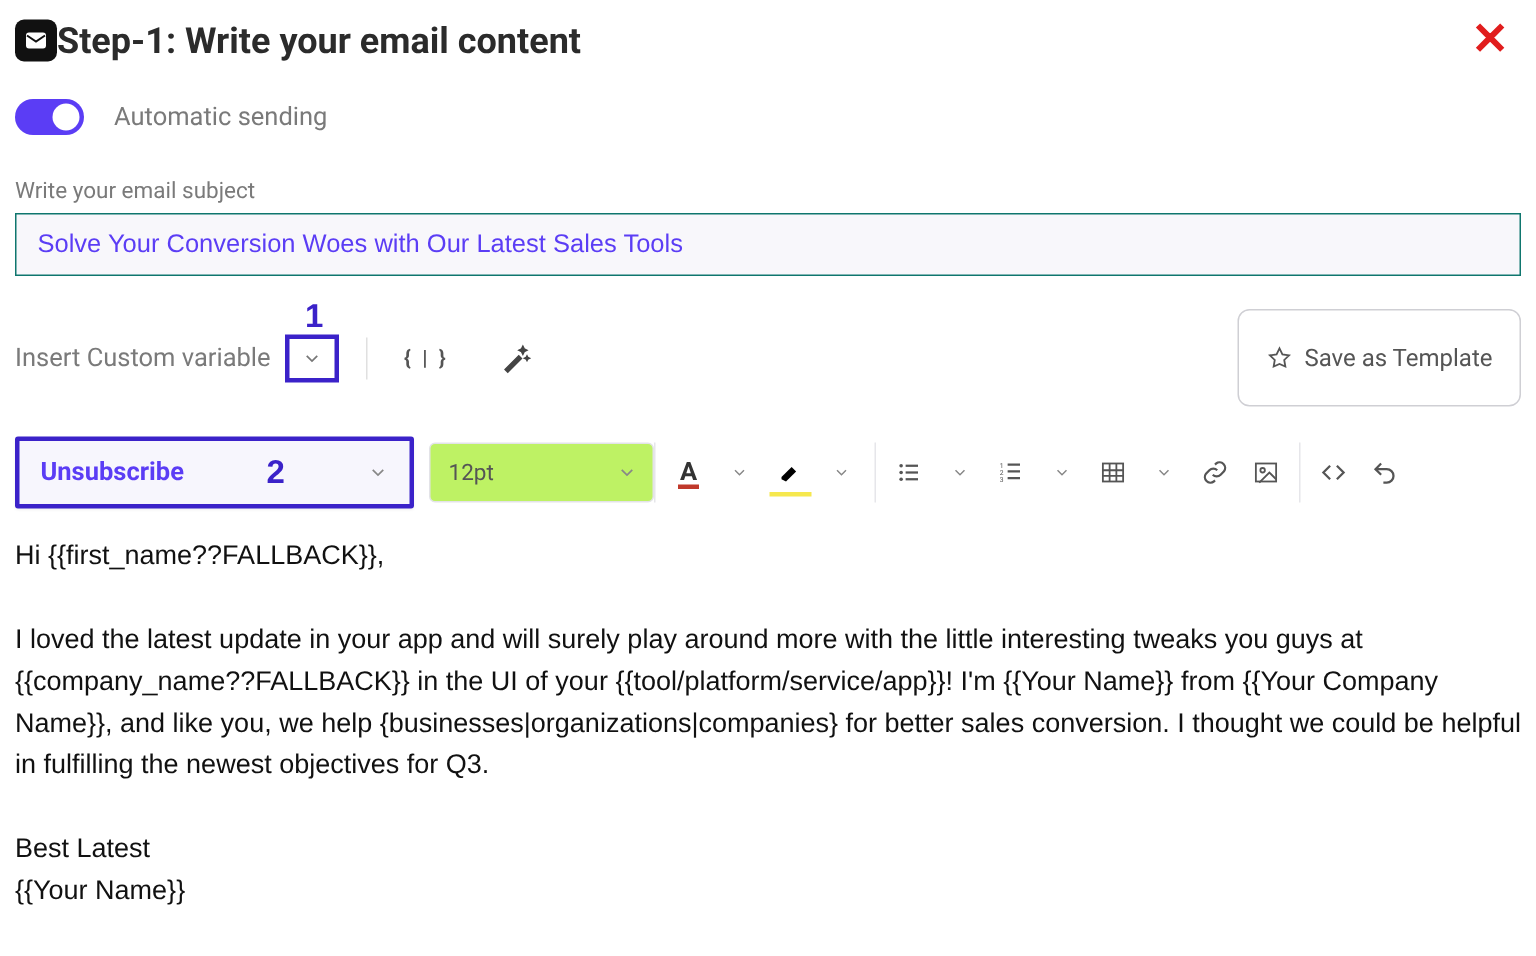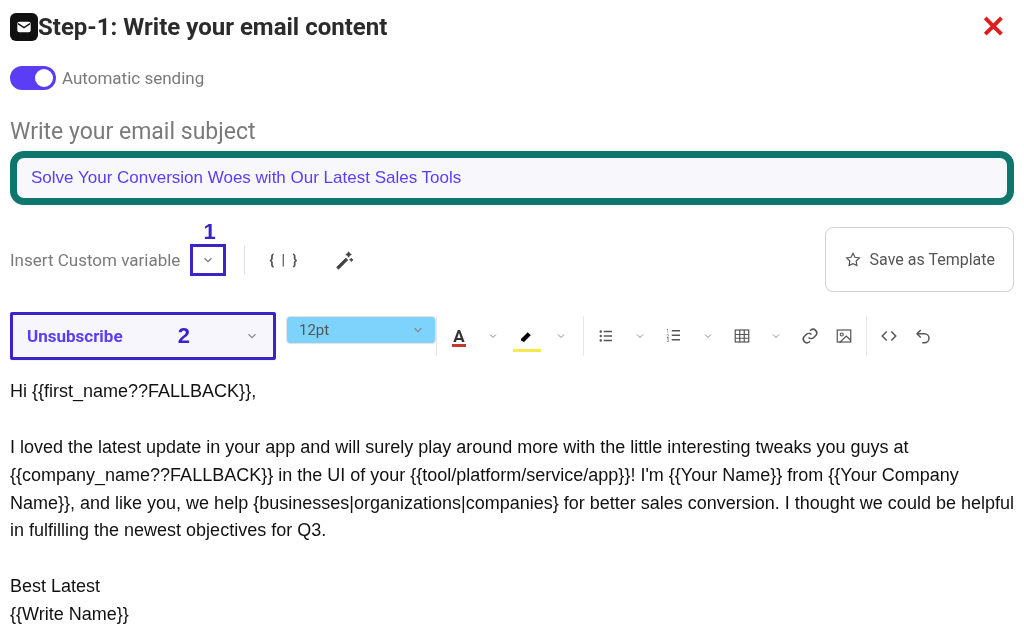--- a/index.html
+++ b/index.html
@@ -31,45 +31,45 @@
   }
   .close-x {
     font-size: 30px;
     font-weight: 600;
     color: #e11d1d;
     cursor: pointer;
     line-height: 1;
     padding-right: 8px;
   }
   .toggle-row {
-    display: flex; align-items: center; gap: 6px;
+    display: flex; align-items: center; gap: 20px;
     margin-bottom: 28px;
   }
   .switch {
     width: 46px; height: 24px;
     background: #5b3df5;
     border-radius: 24px;
     position: relative;
     cursor: pointer;
   }
   .switch .knob {
     position: absolute; top: 3px; right: 3px;
     width: 18px; height: 18px;
     background: #fff;
     border-radius: 50%;
   }
   .toggle-label { color: #7a7a7a; font-size: 17px; }
   .subject-label {
-    color: #7a7a7a; font-size: 23px;
+    color: #7a7a7a; font-size: 15px;
     margin-bottom: 6px;
   }
   .subject-input {
     width: 100%;
-    border: 7px solid #0f766e;
-    border-radius: 14px;
+    border: 1px solid #0f766e;
+    border-radius: 0;
     padding: 10px 14px;
     font-size: 17px;
     color: #5b3df5;
     background: #f8f7fb;
   }
   .var-row {
     display: flex; align-items: center;
     margin-top: 22px;
     gap: 4px;
   }
@@ -113,27 +113,27 @@
   .save-tpl svg { width:18px; height:18px; stroke:#555; fill:none;}
 
   .toolbar-wrap {
     display:flex; align-items:stretch;
     margin-top: 24px;
     gap: 0;
   }
   .tb-dd {
     border: 1px solid #e3e3e8;
     border-radius: 4px;
-    height: 28px;
+    height: 40px;
     display:flex; align-items:center;
     padding: 0 10px 0 12px;
     font-size: 15px; color:#555;
     cursor:pointer;
     gap: 24px;
-    background:#7dd3fc;
+    background:#bef264;
     min-width: 120px;
     justify-content: space-between;
   }
   .tb-dd svg.chev { width:14px; height:14px; stroke:#888;}
   .unsubscribe-dd {
     border: 3px solid #3b22c9;
     border-radius: 2px;
     height: 48px;
     width: 266px;
     padding: 0 14px;
@@ -357,19 +357,19 @@
   </div>
 </div>
 
 
 <div class="editor">
   <div>Hi {{first_name??FALLBACK}},</div>
   <br>
   <div>I loved the latest update in your app and will surely play around more with the little interesting tweaks you guys at {{company_name??FALLBACK}} in the UI of your {{tool/platform/service/app}}! I'm {{Your Name}} from {{Your Company Name}}, and like you, we help {businesses|organizations|companies} for better sales conversion. I thought we could be helpful in fulfilling the newest objectives for Q3.</div>
   <br>
   <div>Best Latest</div>
-  <div>{{Write Name}}</div>
+  <div>{{Your Name}}</div>
   <br>
   <a href="#">Unsubscribe</a>
 </div>
 
 
 
 
 </body></html>

